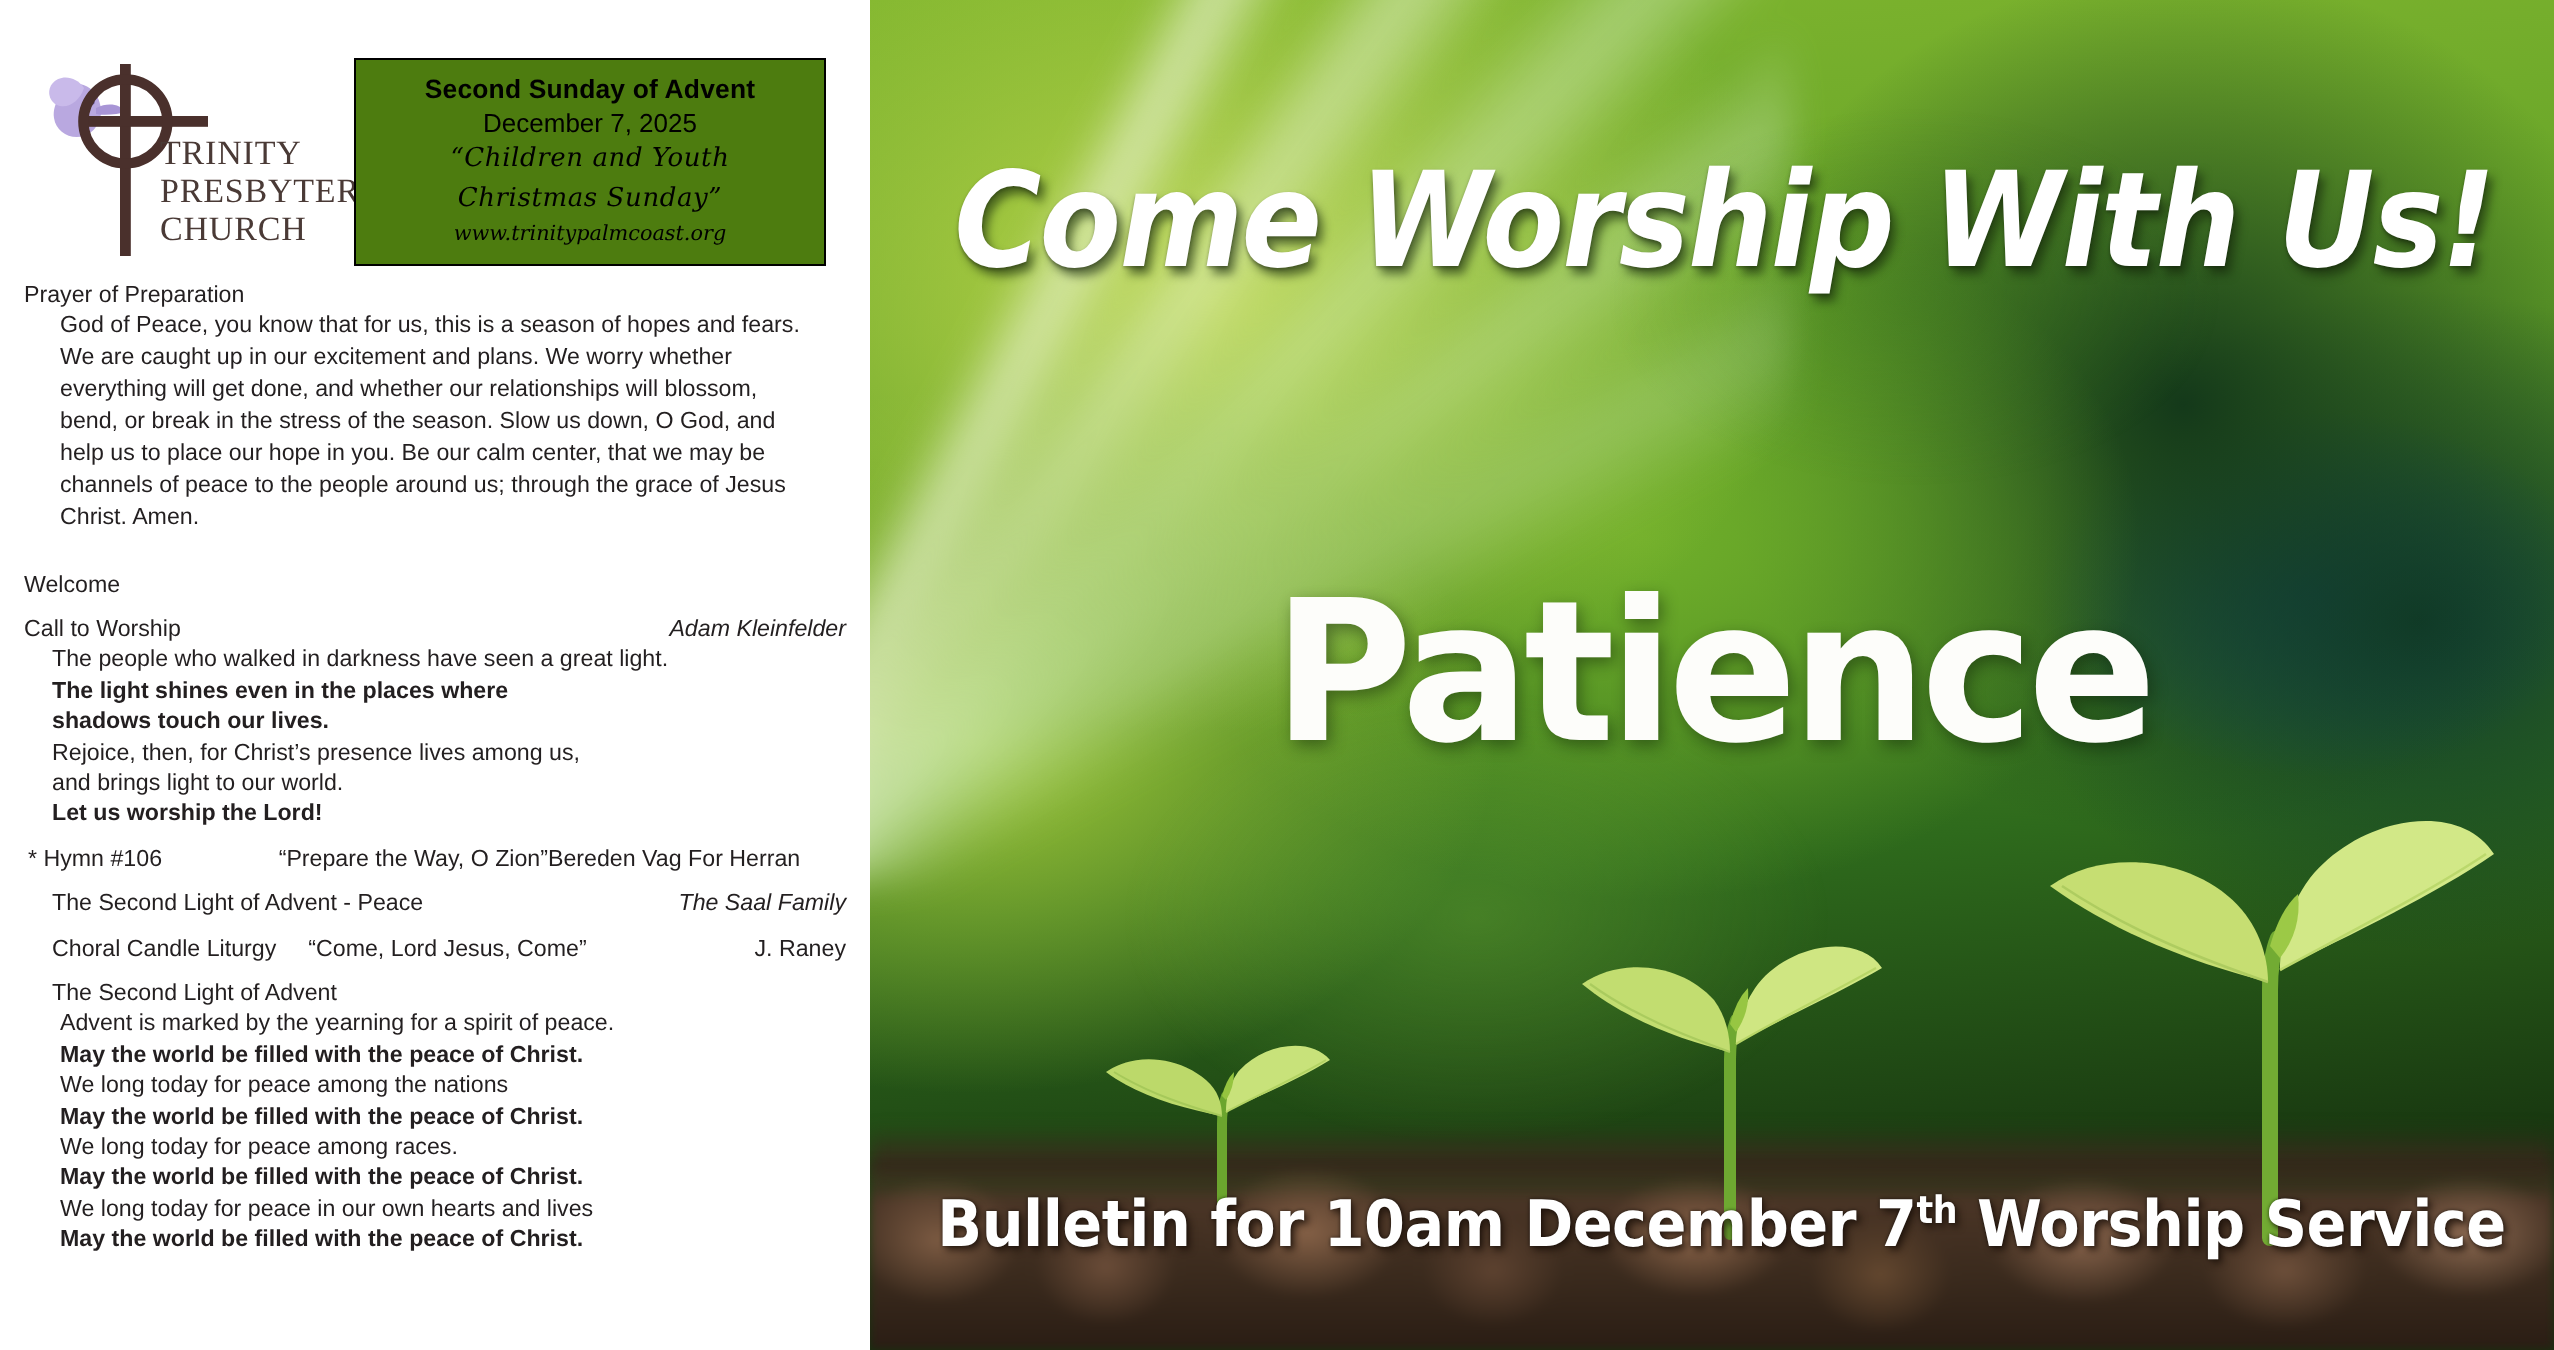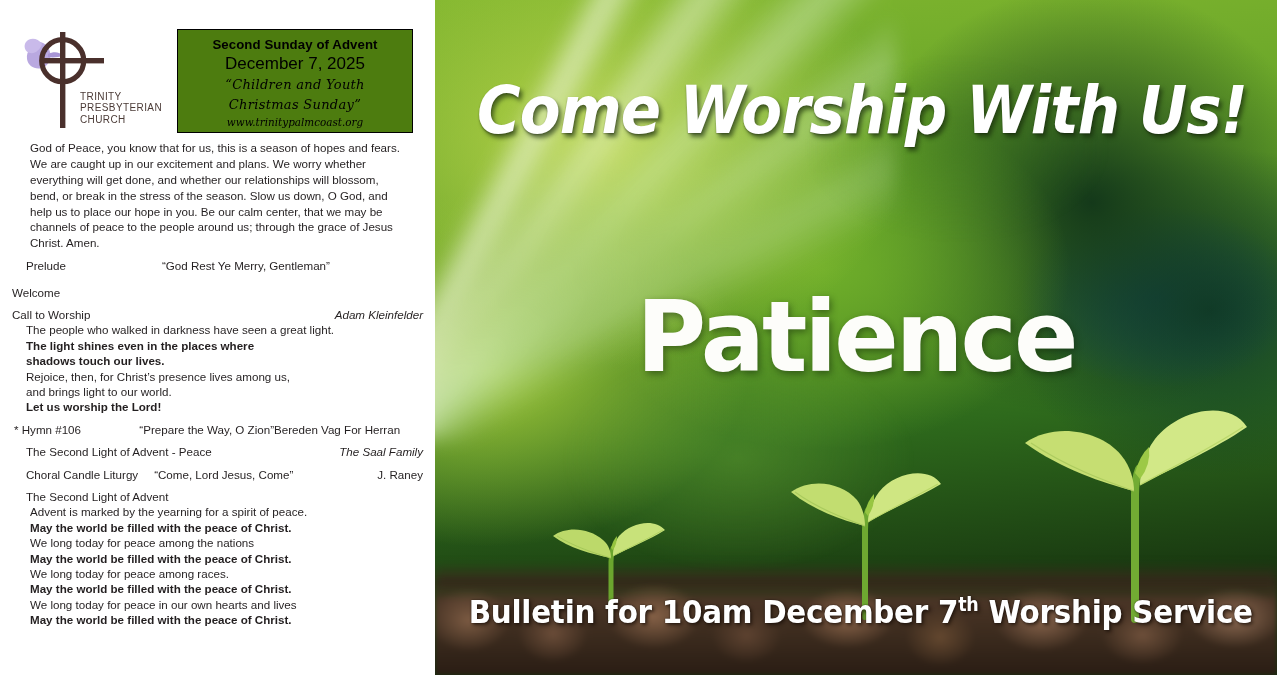--- a/index.html
+++ b/index.html
@@ -45,26 +45,26 @@
     position: absolute;
     left: 18px;
     top: 26px;
     width: 160px;
     height: 106px;
   }
   .logo-svg { display: block; }
   .logo-words {
     position: absolute;
     left: 62px;
-    top: 65px;
+    top: 41px;
     line-height: 1.13;
-    font-size: 10px;
+    font-size: 17px;
     letter-spacing: .4px;
     color: #4a3a36;
-    font-family: Liberation Sans, sans-serif;
+    font-family: Liberation Serif, serif;
   }
   .logo-words div { white-space: nowrap; }
 
   
   .infobox {
     position: absolute;
     left: 177px;
     top: 29px;
     width: 236px;
     height: 104px;
@@ -74,21 +74,21 @@
     padding-top: 7px;
     background: #4d7c0f;
   }
   .ib-title {
     font-weight: bold;
     font-size: 13.2px;
     letter-spacing: .1px;
     color: #000;
   }
   .ib-date {
-    font-size: 17px;
+    font-size: 13px;
     margin-top: 2px;
     color: #000;
   }
   .ib-theme {
     font-family: "DejaVu Serif", serif;
     font-style: italic;
     font-size: 13px;
     line-height: 1.35;
     margin-top: 2px;
     color: #000;
@@ -306,27 +306,25 @@
         <div class="ib-title">Second Sunday of Advent</div>
         <div class="ib-date">December 7, 2025</div>
         <div class="ib-theme">“Children and Youth</div>
         <div class="ib-theme">Christmas Sunday”</div>
         <div class="ib-url">www.trinitypalmcoast.org</div>
       </div>
     </div>
 
     <div class="order">
 
+      <div class="ln hd">Prayer of Preparation</div>
       <div class="prayer-body">God of Peace, you know that for us, this is a season of hopes and fears. We are caught up in our excitement and plans. We worry whether everything will get done, and whether our relationships will blossom, bend, or break in the stress of the season. Slow us down, O God, and help us to place our hope in you. Be our calm center, that we may be channels of peace to the people around us; through the grace of Jesus Christ. Amen.</div>
 
       <div class="gap-sm"></div>
 
-      <div class="prelude-row">
-        <span>Prelude</span><span class="prelude-title">“God Rest Ye Merry, Gentleman”</span>
-      </div>
 
       <div class="gap-md"></div>
 
       <div class="ln">Welcome</div>
 
       <div class="gap-sm"></div>
 
       <div class="row">
         <span class="lead">Call to Worship</span>
         <span class="spacer"></span>

